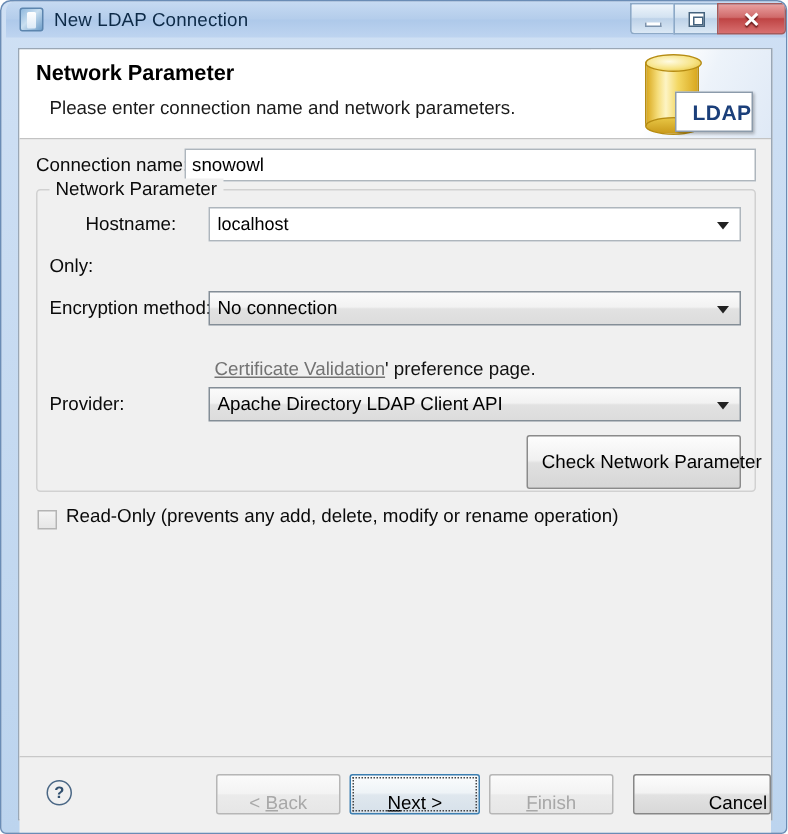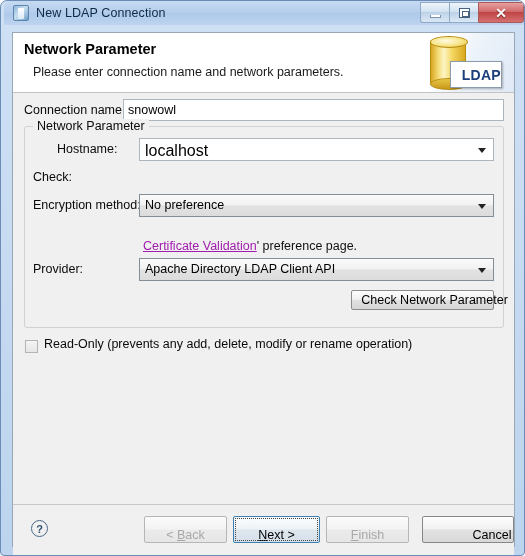--- a/index.html
+++ b/index.html
@@ -182,21 +182,21 @@
 
   
   .ecombo {
     position: absolute;
     height: 23px;
     background: #ffffff;
     border: 1px solid #aeb6bd;
   }
   .ecombo .val {
     position: absolute; left: 5px; top: 3px;
-    font-size: 16px; color: #000000;
+    font-size: 12px; color: #000000;
   }
   .ecombo .arw, .dcombo .arw {
     position: absolute; right: 7px; top: 9px;
     width: 0; height: 0;
     border-left: 4.5px solid transparent;
     border-right: 4.5px solid transparent;
     border-top: 5px solid #222222;
   }
 
   
@@ -226,28 +226,28 @@
     padding: 0 4px;
     font-size: 12.5px; color: #0a0a0a;
   }
 
   .note {
     position: absolute;
     font-size: 12.5px; color: #111111;
     white-space: nowrap;
   }
   .link {
-    color: #a21caf; text-decoration: underline;
+    color: #737373; text-decoration: underline;
     cursor: pointer;
   }
 
   
   .pbtn {
     position: absolute;
-    height: 20px;
+    height: 36px;
     background: linear-gradient(180deg,#fdfdfd 0%,#f1f1f1 46%,#e0e0e0 52%,#d6d6d6 100%);
     border: 1px solid #8b8b8b;
     border-radius: 2px;
     display: flex; align-items: center; justify-content: center;
     font-size: 12.5px; color: #000000;
     white-space: nowrap;
     padding-left: 24px;
   }
 
   
@@ -342,25 +342,25 @@
 
       <div id="grp"></div>
       <div id="grp-label">Network Parameter</div>
 
       <div class="lbl" style="left:20px; top:49px;margin-left:24px;">Hostname:</div>
       <div class="ecombo" style="left:126px; top:45px; width:355px;">
         <div class="val">localhost</div>
         <div class="arw"></div>
       </div>
 
-      <div class="lbl" style="left:20px; top:77px;">Check:</div>
+      <div class="lbl" style="left:20px; top:77px;">Only:</div>
 
       <div class="lbl" style="left:20px; top:105px;">Encryption method:</div>
       <div class="dcombo" style="left:126px; top:101px; width:355px;">
-        <div class="val">No preference</div>
+        <div class="val">No connection</div>
         <div class="arw"></div>
       </div>
 
       <div class="note" style="left:130px; top:146px;">
         <span class="link">Certificate Validation</span><span>' preference page.</span>
       </div>
 
       <div class="lbl" style="left:20px; top:169px;">Provider:</div>
       <div class="dcombo" style="left:126px; top:165px; width:355px;">
         <div class="val">Apache Directory LDAP Client API</div>

